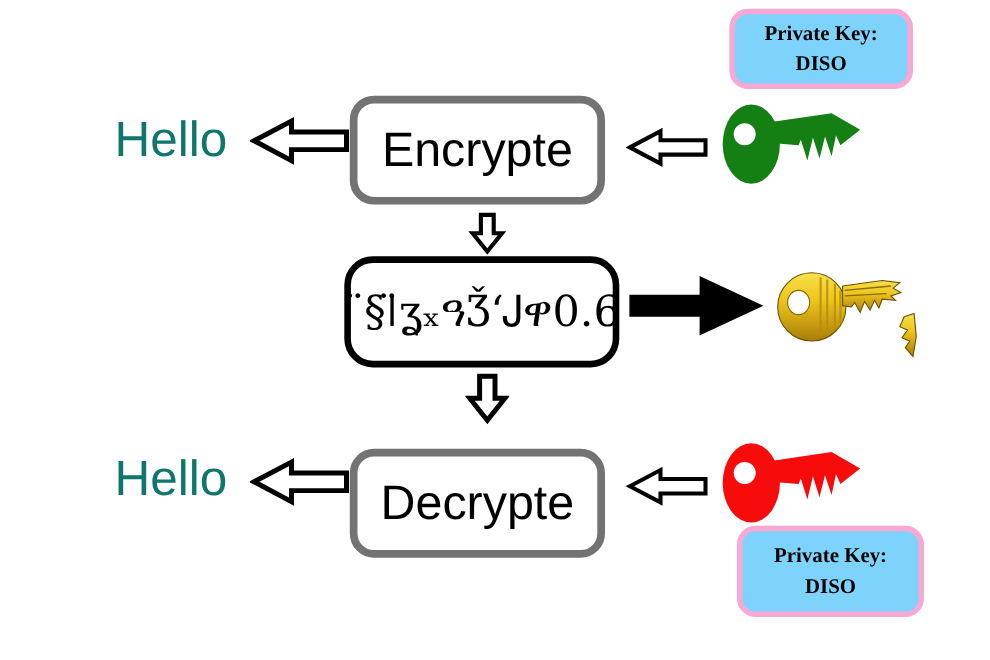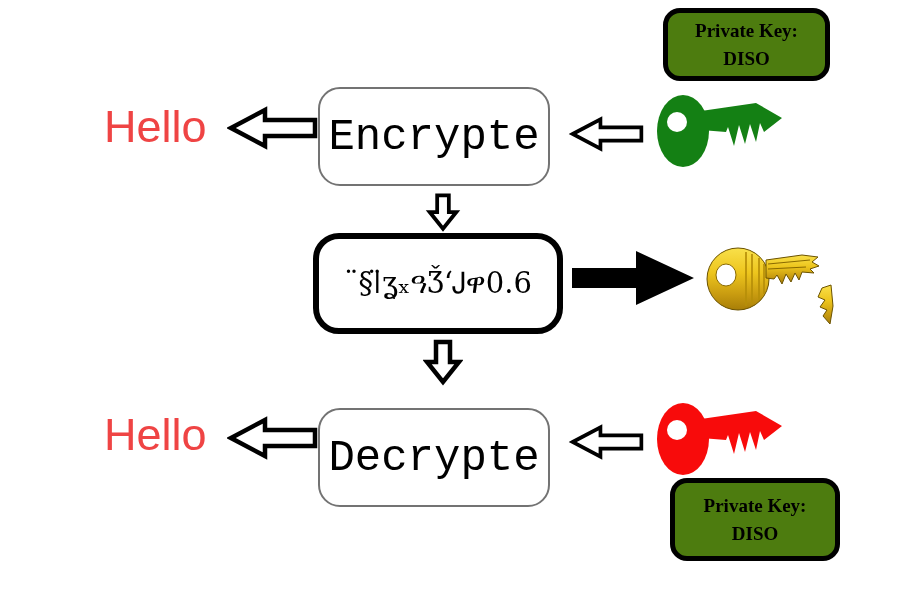--- a/index.html
+++ b/index.html
@@ -3,39 +3,39 @@
 <meta charset="utf-8">
 <style>
   html,body{margin:0;padding:0;background:#fff;}
   .canvas{
     position:relative;width:900px;height:600px;background:#ffffff;overflow:hidden;
     font-family:"Liberation Sans",sans-serif;
   }
   .abs{position:absolute;}
   .plaintext{
     font-family:"Liberation Sans","DejaVu Sans",sans-serif;
-    font-size:45px;color:#ef4444;white-space:nowrap;line-height:1.1;
+    font-size:45px;color:#0f766e;white-space:nowrap;line-height:1.1;
   }
   .process-box{
     box-sizing:border-box;
-    border:2px solid #737373;border-radius:22px;background:#fff;
+    border:7px solid #737373;border-radius:22px;background:#fff;
     display:flex;align-items:center;justify-content:center;
-    font-family:Liberation Mono, monospace;
+    font-family:Liberation Sans, sans-serif;
     font-size:44px;color:#000;
   }
   .cipher-box{
     box-sizing:border-box;
     border:6px solid #000;border-radius:26px;background:#fff;
     display:flex;align-items:center;justify-content:center;
     font-family:"DejaVu Serif","DejaVu Sans",serif;
-    font-size:29px;color:#000;white-space:nowrap;
+    font-size:39px;color:#000;white-space:nowrap;
   }
   .pk-box{
     box-sizing:border-box;
-    border:5px solid #000000;border-radius:17px;background:#4d7c0f;
+    border:5px solid #f9a8d4;border-radius:17px;background:#7dd3fc;
     display:flex;flex-direction:column;align-items:center;justify-content:center;
     font-family:"Liberation Serif","DejaVu Serif",serif;
     font-weight:bold;font-size:19px;color:#000;line-height:1.45;text-align:center;
   }
   svg{display:block;}
 </style>
 </head>
 <body>
 
 <div class="canvas">

